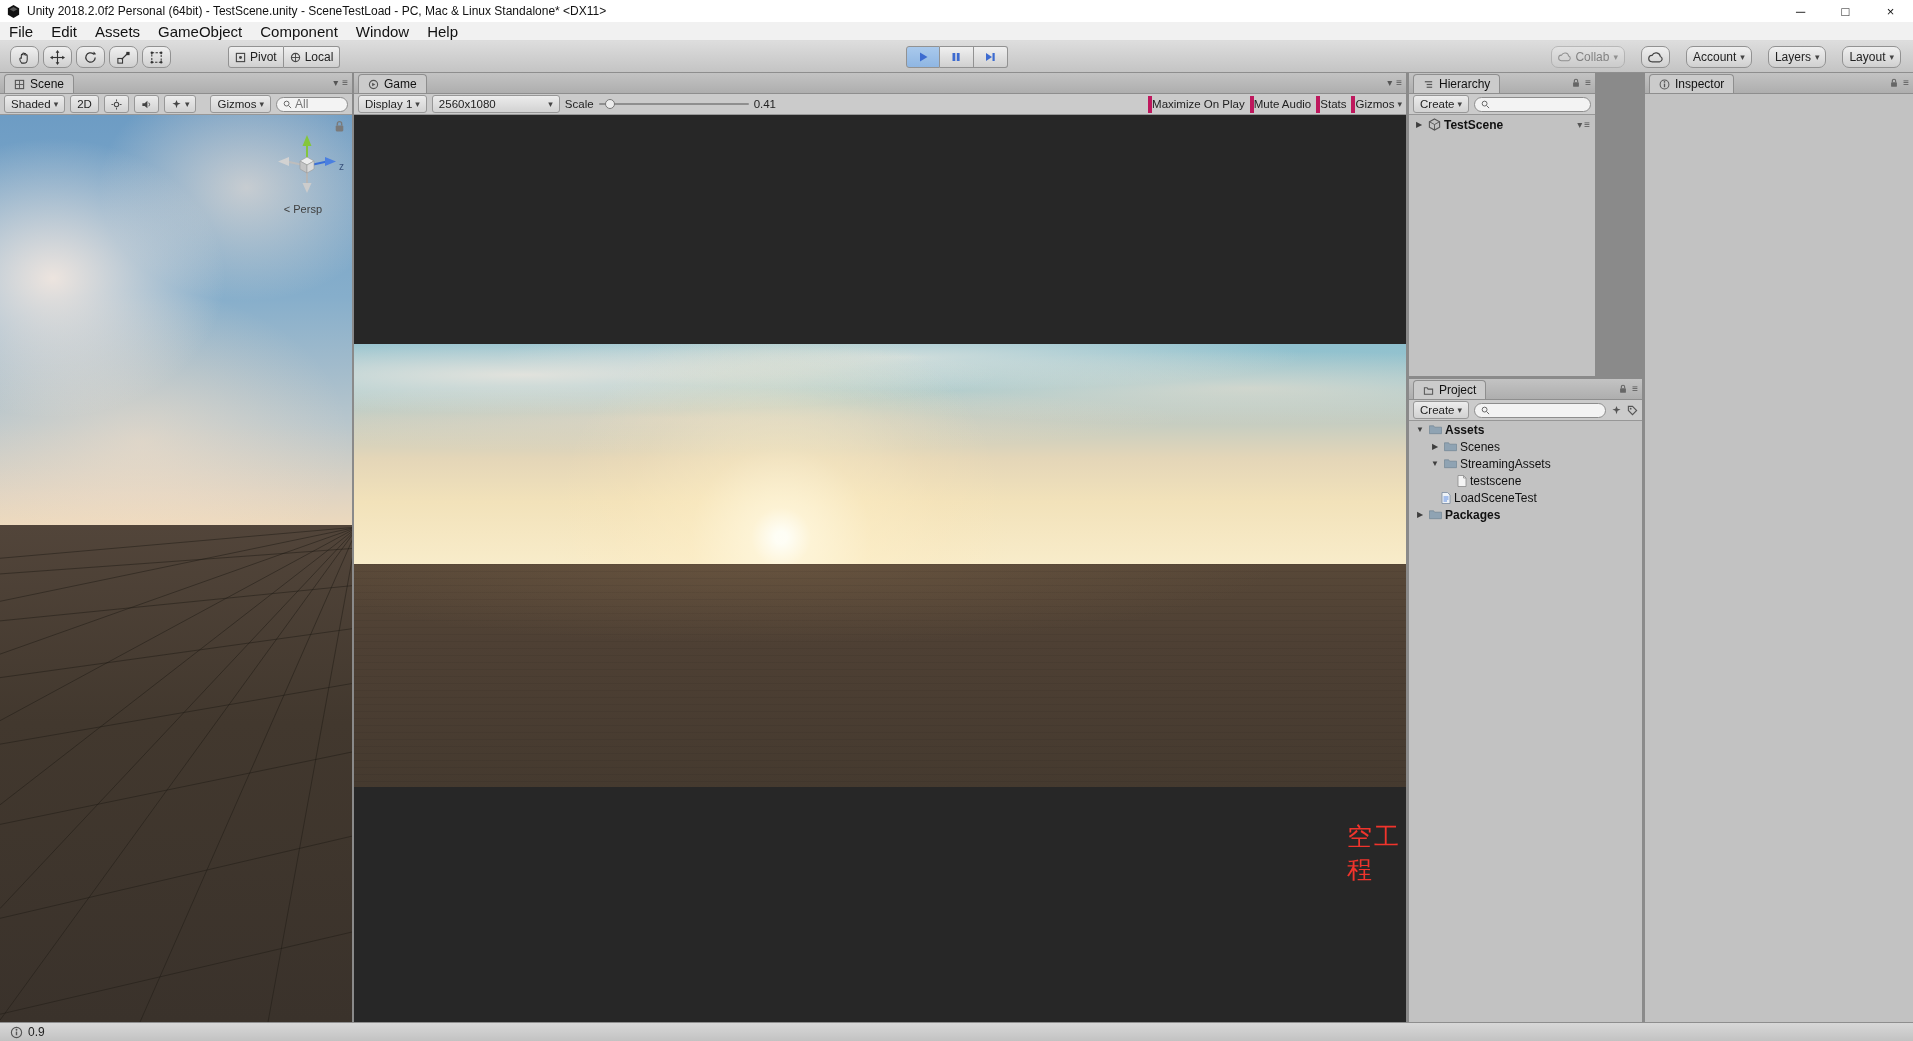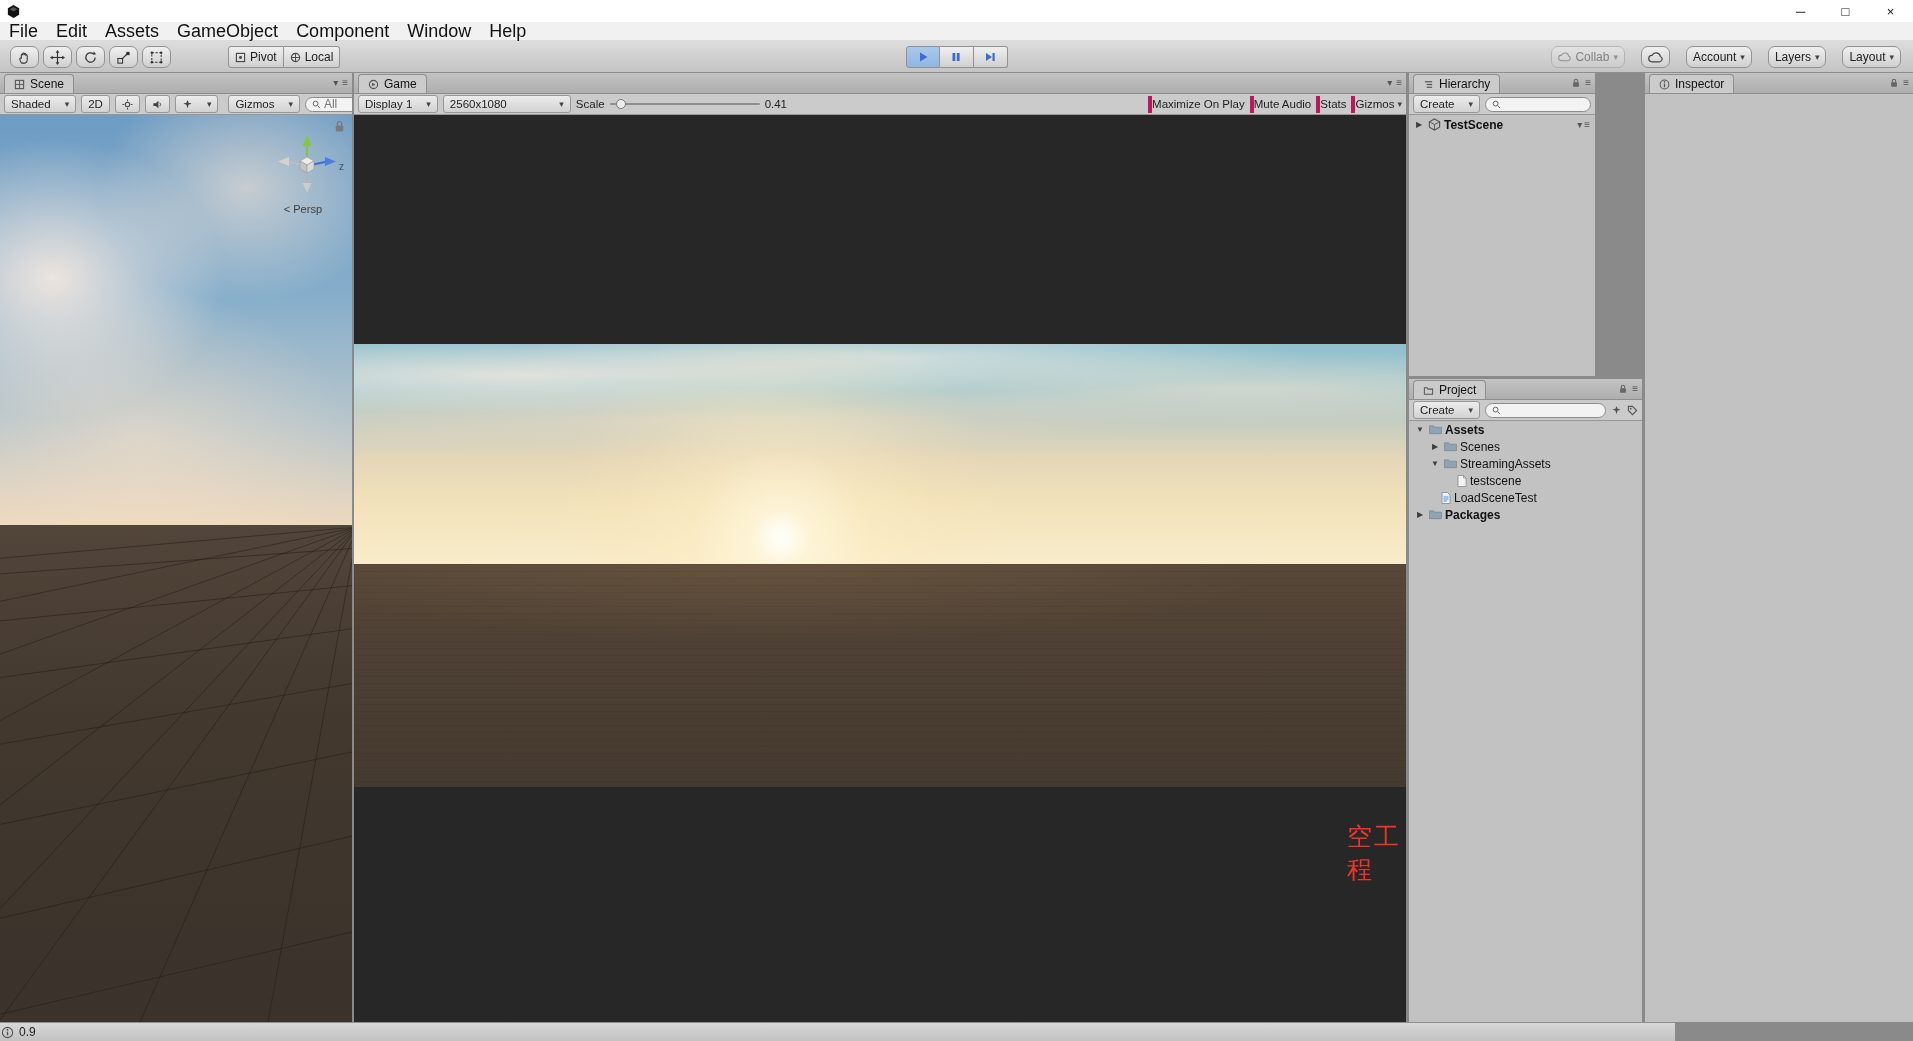--- a/index.html
+++ b/index.html
@@ -8,21 +8,21 @@
 
   
   .titlebar { position:absolute; left:0; top:0; width:1913px; height:22px; background:#ffffff; display:flex; align-items:center; z-index:30; }
   .titlebar .logo { width:15px; height:15px; margin:0 6px; flex:0 0 auto; }
   .titlebar .title { font-size:12px; color:#111; white-space:nowrap; }
   .win-controls { margin-left:auto; display:flex; height:100%; }
   .win-btn { width:45px; height:100%; display:flex; align-items:center; justify-content:center; font-size:13px; color:#111; cursor:default; }
 
   
   .menubar { position:absolute; left:0; top:22px; width:1913px; height:19px; background:#f1f1f1; border-bottom:1px solid #dcdcdc; display:flex; align-items:center; z-index:29; }
-  .menu-item { padding:0 9px; font-size:18px; }
+  .menu-item { padding:0 9px; font-size:15px; }
 
   
   .toolbar { position:absolute; left:0; top:41px; width:1913px; height:32px; background:linear-gradient(#dddddd,#c4c4c4); border-bottom:1px solid #8e8e8e; z-index:28; }
   .tbtn { height:22px; min-width:28px; border:1px solid #929292; border-radius:7px; background:linear-gradient(#f0f0f0,#d0d0d0); display:flex; align-items:center; justify-content:center; gap:4px; font-size:12px; color:#222; padding:0 6px; }
   .tool-group { position:absolute; left:10px; top:5px; display:flex; gap:4px; }
   .seg-group { position:absolute; left:228px; top:5px; display:flex; }
   .seg-group .tbtn:first-child { border-radius:3px 0 0 3px; }
   .seg-group .tbtn:last-child { border-radius:0 3px 3px 0; border-left:none; }
   .play-group { position:absolute; left:50%; top:5px; transform:translateX(-50%); display:flex; }
   .play-group .tbtn { width:34px; border-radius:0; }
@@ -33,21 +33,21 @@
   .right-tools { position:absolute; right:12px; top:5px; display:flex; gap:16px; align-items:center; }
   .disabled { opacity:.45; }
   .caret { font-size:9px; color:#444; line-height:1; }
 
   
   .panel { position:absolute; background:#c2c2c2; overflow:hidden; }
   .tabbar { height:21px; background:linear-gradient(#c3c3c3,#aeaeae); border-bottom:1px solid #8e8e8e; display:flex; align-items:flex-end; position:relative; }
   .tab { height:19px; margin-left:4px; padding:0 9px; background:#cbcbcb; border:1px solid #8e8e8e; border-bottom:none; border-radius:4px 4px 0 0; display:flex; align-items:center; gap:5px; font-size:12px; color:#111; }
   .tab-corner { position:absolute; right:4px; top:4px; display:flex; gap:4px; align-items:center; color:#555; font-size:10px; }
   .panel-toolbar { height:21px; background:#cbcbcb; border-bottom:1px solid #979797; display:flex; align-items:center; gap:5px; padding:0 4px; font-size:11.5px; color:#222; }
-  .mini { height:17px; display:flex; align-items:center; gap:14px; padding:8px 6px; border:1px solid #979797; border-radius:3px; background:linear-gradient(#ececec,#d2d2d2); font-size:11.5px; white-space:nowrap; }
+  .mini { height:17px; display:flex; align-items:center; gap:3px; padding:8px 6px; border:1px solid #979797; border-radius:3px; background:linear-gradient(#ececec,#d2d2d2); font-size:11.5px; white-space:nowrap; }
   .flat { height:17px; display:flex; align-items:center; gap:3px; padding:0 0; font-size:11.5px; white-space:nowrap; border-left:4px solid #be185d; }
   .spacer { flex:1; }
   .searchpill { height:15px; border:1px solid #8d8d8d; border-radius:8px; background:#f3f3f3; display:flex; align-items:center; gap:3px; padding:0 6px; font-size:12px; color:#777; min-width:72px; }
   .viewport { position:absolute; left:0; right:0; top:42px; bottom:0; }
 
   
   #scene-panel { left:0; top:0; width:352px; height:949px; }
   .scene-sky { position:absolute; inset:0;
     background:
       radial-gradient(70% 22% at 15% 18%, rgba(255,238,226,.85), transparent 70%),
@@ -94,32 +94,33 @@
   .tree-body { position:absolute; left:0; right:0; top:42px; bottom:0; background:#c2c2c2; overflow:hidden; }
   .insp-body { position:absolute; left:0; right:0; top:21px; bottom:0; background:#c2c2c2; }
   .tree-row { height:17px; display:flex; align-items:center; gap:3px; font-size:12px; color:#111; white-space:nowrap; }
   .tree-row .fold { width:12px; font-size:8px; color:#3e3e3e; text-align:center; flex:0 0 auto; }
   .tree-row.bold { font-weight:bold; }
   .hier-row { height:19px; display:flex; align-items:center; gap:3px; font-size:12px; font-weight:bold; padding-left:4px; }
   .hier-row .rowmenu { margin-left:auto; padding-right:5px; color:#555; font-size:10px; display:flex; gap:2px; }
   .main-area { position:absolute; left:0; top:73px; width:1913px; height:949px; background:#8a8a8a; }
 
   
-  .statusbar { position:absolute; left:0; top:1022px; width:1675px; height:19px; background:linear-gradient(#d8d8d8,#c2c2c2); border-top:1px solid #8e8e8e; display:flex; align-items:center; gap:5px; padding:0 1px; font-size:12px; color:#222; }
+  .statusbar { position:absolute; left:0; top:1022px; width:1913px; height:19px; background:linear-gradient(#d8d8d8,#c2c2c2); border-top:1px solid #8e8e8e; display:flex; align-items:center; gap:5px; padding:0 10px; font-size:12px; color:#222; }
 
   svg { display:block; }
 </style>
 </head>
 <body>
 
 <div class="titlebar">
   <svg class="logo" viewBox="0 0 16 16">
     <polygon points="8,1 14,4.5 14,11.5 8,15 2,11.5 2,4.5" fill="#111"></polygon>
     <polygon points="8,3.2 12.2,5.6 8,8 3.8,5.6" fill="#555"></polygon>
   </svg>
+  <span class="title">Unity 2018.2.0f2 Personal (64bit) - TestScene.unity - SceneTestLoad - PC, Mac &amp; Linux Standalone* &lt;DX11&gt;</span>
   <div class="win-controls">
     <div class="win-btn">─</div>
     <div class="win-btn">□</div>
     <div class="win-btn">×</div>
   </div>
 </div>
 
 <div class="menubar">
   <span class="menu-item">File</span>
   <span class="menu-item">Edit</span>

